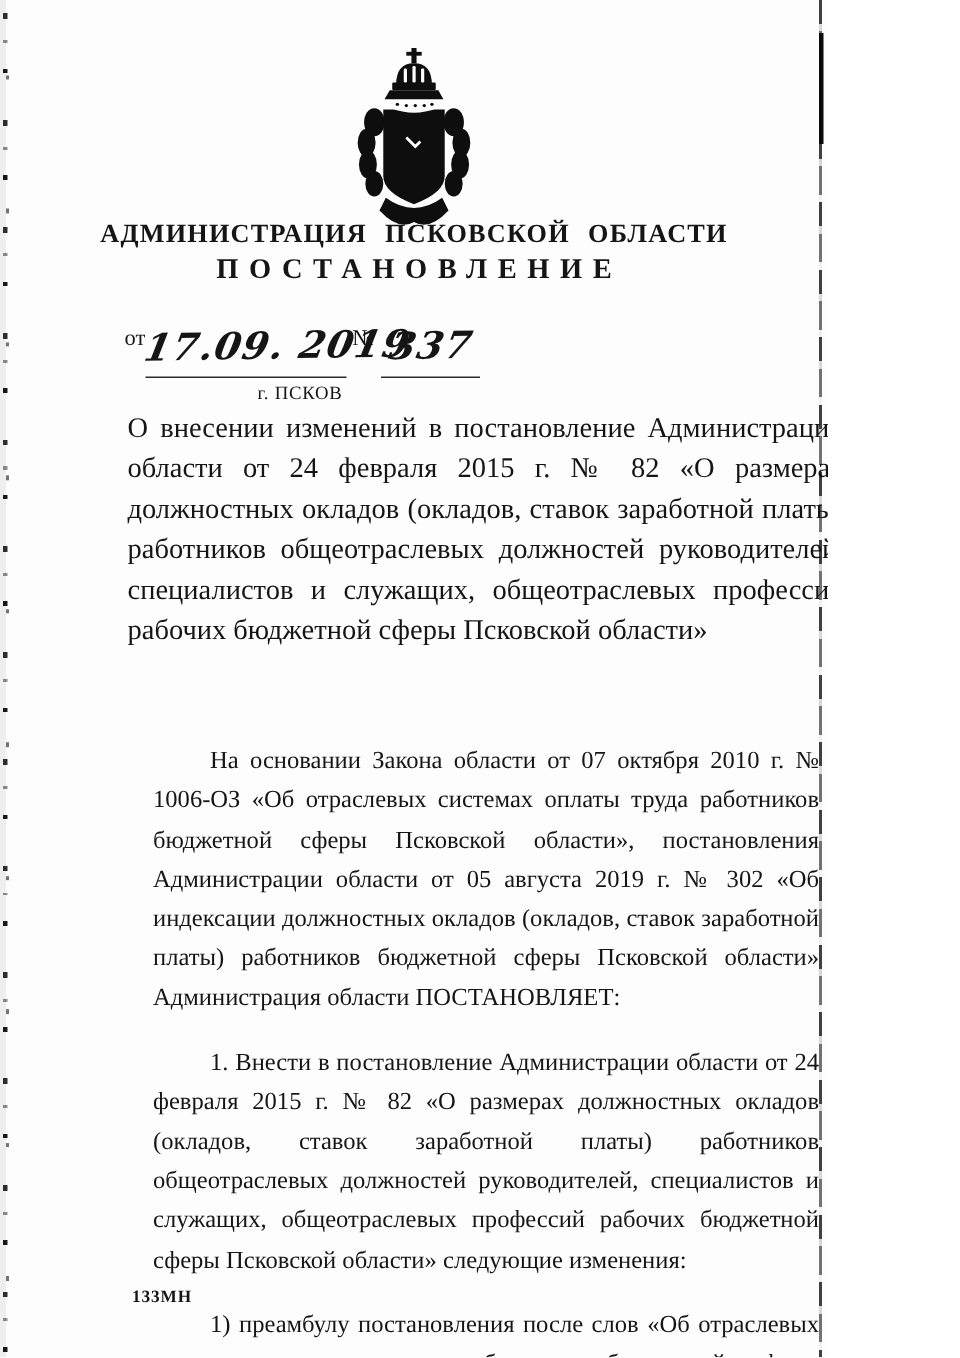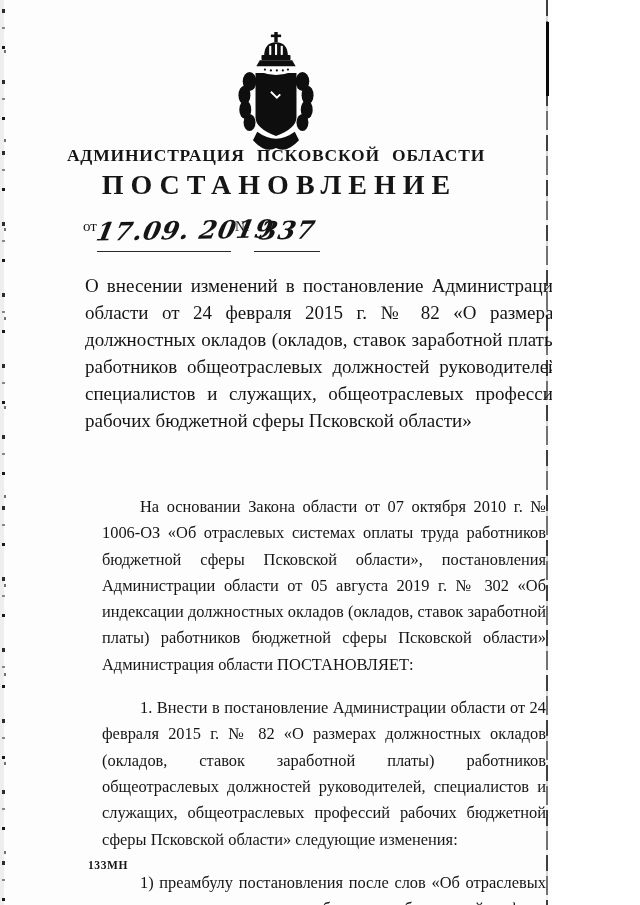--- a/index.html
+++ b/index.html
@@ -73,21 +73,21 @@
     letter-spacing: 0.8px;
     word-spacing: 7px;
     white-space: nowrap;
   }
   .doc-type {
     position: absolute;
     top: 169px; left: 0;
     width: 100%;
     text-align: center;
     font-weight: bold;
-    font-size: 28px;
+    font-size: 19px;
     letter-spacing: 7px;
     text-indent: 7px; 
     white-space: nowrap;
   }
 
   
   .ref-line {
     position: absolute;
     left: 83px; top: 218px;
     display: flex;
@@ -217,20 +217,21 @@
     <span class="small-label">от</span>
     <span class="hand-slot date-slot">
       <span class="handwriting">17.09. 2019</span>
     </span>
     <span class="small-label num-label">№</span>
     <span class="hand-slot num-slot">
       <span class="handwriting">337</span>
     </span>
   </div>
 
+  <div class="city">г. ПСКОВ</div>
 
   <div class="subject">О внесении изменений в постановление Администрации области от 24 февраля 2015 г. № 82 «О размерах должностных окладов (окладов, ставок заработной платы) работников общеотраслевых должностей руководителей, специалистов и служащих, общеотраслевых профессий рабочих бюджетной сферы Псковской области»</div>
 
   <div class="body-text">
     <p>На основании Закона области от 07 октября 2010 г. № 1006-ОЗ «Об отраслевых системах оплаты труда работников бюджетной сферы Псковской области», постановления Администрации области от 05 августа 2019 г. № 302 «Об индексации должностных окладов (окладов, ставок заработной платы) работников бюджетной сферы Псковской области» Администрация области ПОСТАНОВЛЯЕТ:</p>
     <p>1. Внести в постановление Администрации области от 24 февраля 2015 г. № 82 «О размерах должностных окладов (окладов, ставок заработной платы) работников общеотраслевых должностей руководителей, специалистов и служащих, общеотраслевых профессий рабочих бюджетной сферы Псковской области» следующие изменения:</p>
     <p>1) преамбулу постановления после слов «Об отраслевых системах оплаты труда работников бюджетной сферы Псковской области» дополнить словами «, постановления Администрации области от 05 августа 2019 г. № 302 «Об индексации должностных окладов</p>
   </div>
 
   <div class="footer-code">133МН</div>

